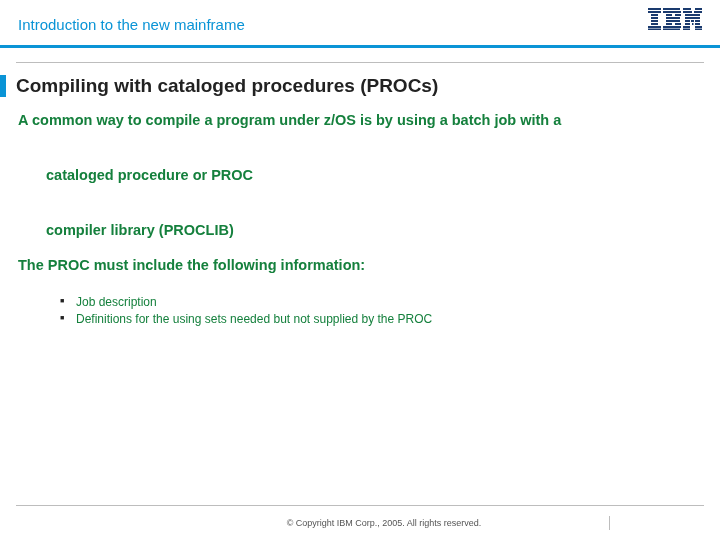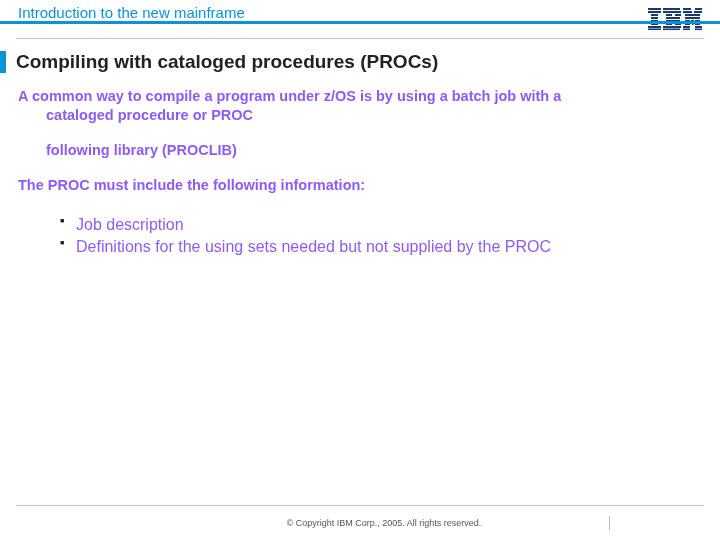--- a/index.html
+++ b/index.html
@@ -7,21 +7,21 @@
     width: 720px;
     height: 540px;
     background: #fff;
     font-family: Arial, Helvetica, sans-serif;
     position: relative;
     overflow: hidden;
   }
   .header {
     display: flex;
     align-items: center;
-    height: 24px;
+    height: 48px;
     padding: 12px 18px;
     position: relative;
   }
   .header-title {
     color: #0a94d6;
     font-size: 15px;
     font-weight: 400;
   }
   .header-underline {
     position: absolute;
@@ -56,39 +56,40 @@
     background: #0a94d6;
     margin-right: 10px;
   }
   .slide-title {
     font-size: 19px;
     font-weight: 700;
     color: #222;
   }
   .content {
     padding: 14px 18px 0 18px;
-    color: #8b5cf6;
+    color: #15803d;
   }
   .para {
     font-size: 14.5px;
     font-weight: 700;
     line-height: 1.3;
     margin-bottom: 16px;
   }
   .para .cont {
     display: block;
     margin-left: 28px;
+    margin-top: 36px;
   }
   .bullets {
     list-style: none;
     margin-left: 42px;
     margin-top: 2px;
   }
   .bullets li {
-    font-size: 16px;
+    font-size: 12px;
     font-weight: 400;
     line-height: 1.35;
     position: relative;
     padding-left: 16px;
   }
   .bullets li::before {
     content: "■";
     position: absolute;
     left: 0;
     top: 2px;
@@ -185,21 +186,21 @@
   <div class="accent-bar"></div>
   <div class="slide-title">Compiling with cataloged procedures (PROCs)</div>
 </div>
 
 <div class="content">
   <p class="para">
     <span>A common way to compile a program under z/OS is by using a batch job with a</span>
     <span class="cont">cataloged procedure or PROC</span>
   </p>
   <p class="para">
-    <span class="cont">following library (PROCLIB)</span>
+    <span class="cont">compiler library (PROCLIB)</span>
   </p>
   <p class="para" style="margin-bottom:20px">The PROC must include the following information:</p>
   <ul class="bullets">
     <li>Job description</li>
     <li>Definitions for the using sets needed but not supplied by the PROC</li>
   </ul>
 </div>
 
 <div class="footer-rule"></div>
 <div class="footer-tick"></div>

